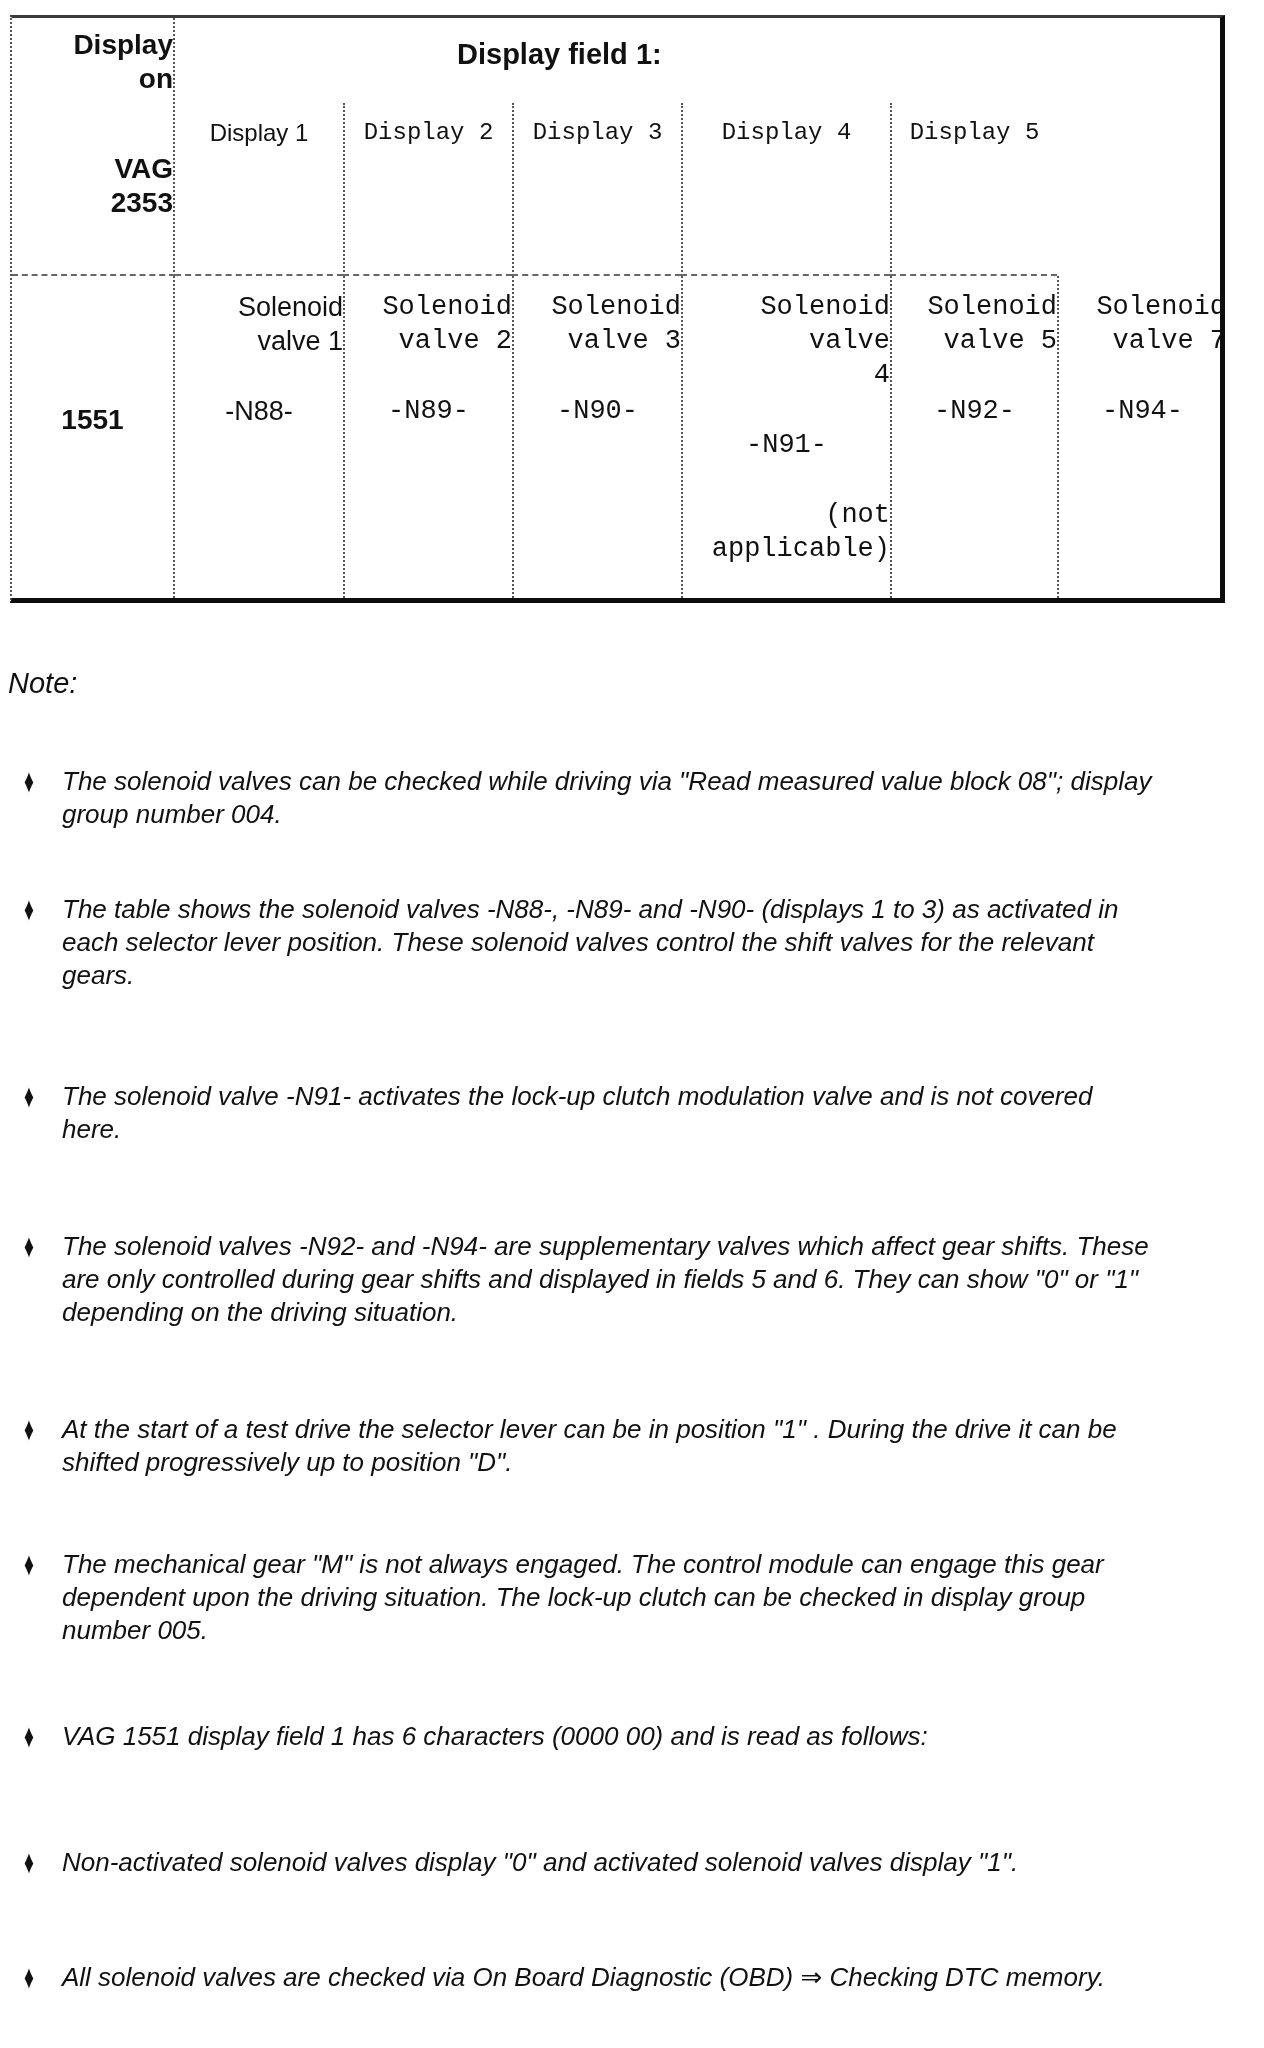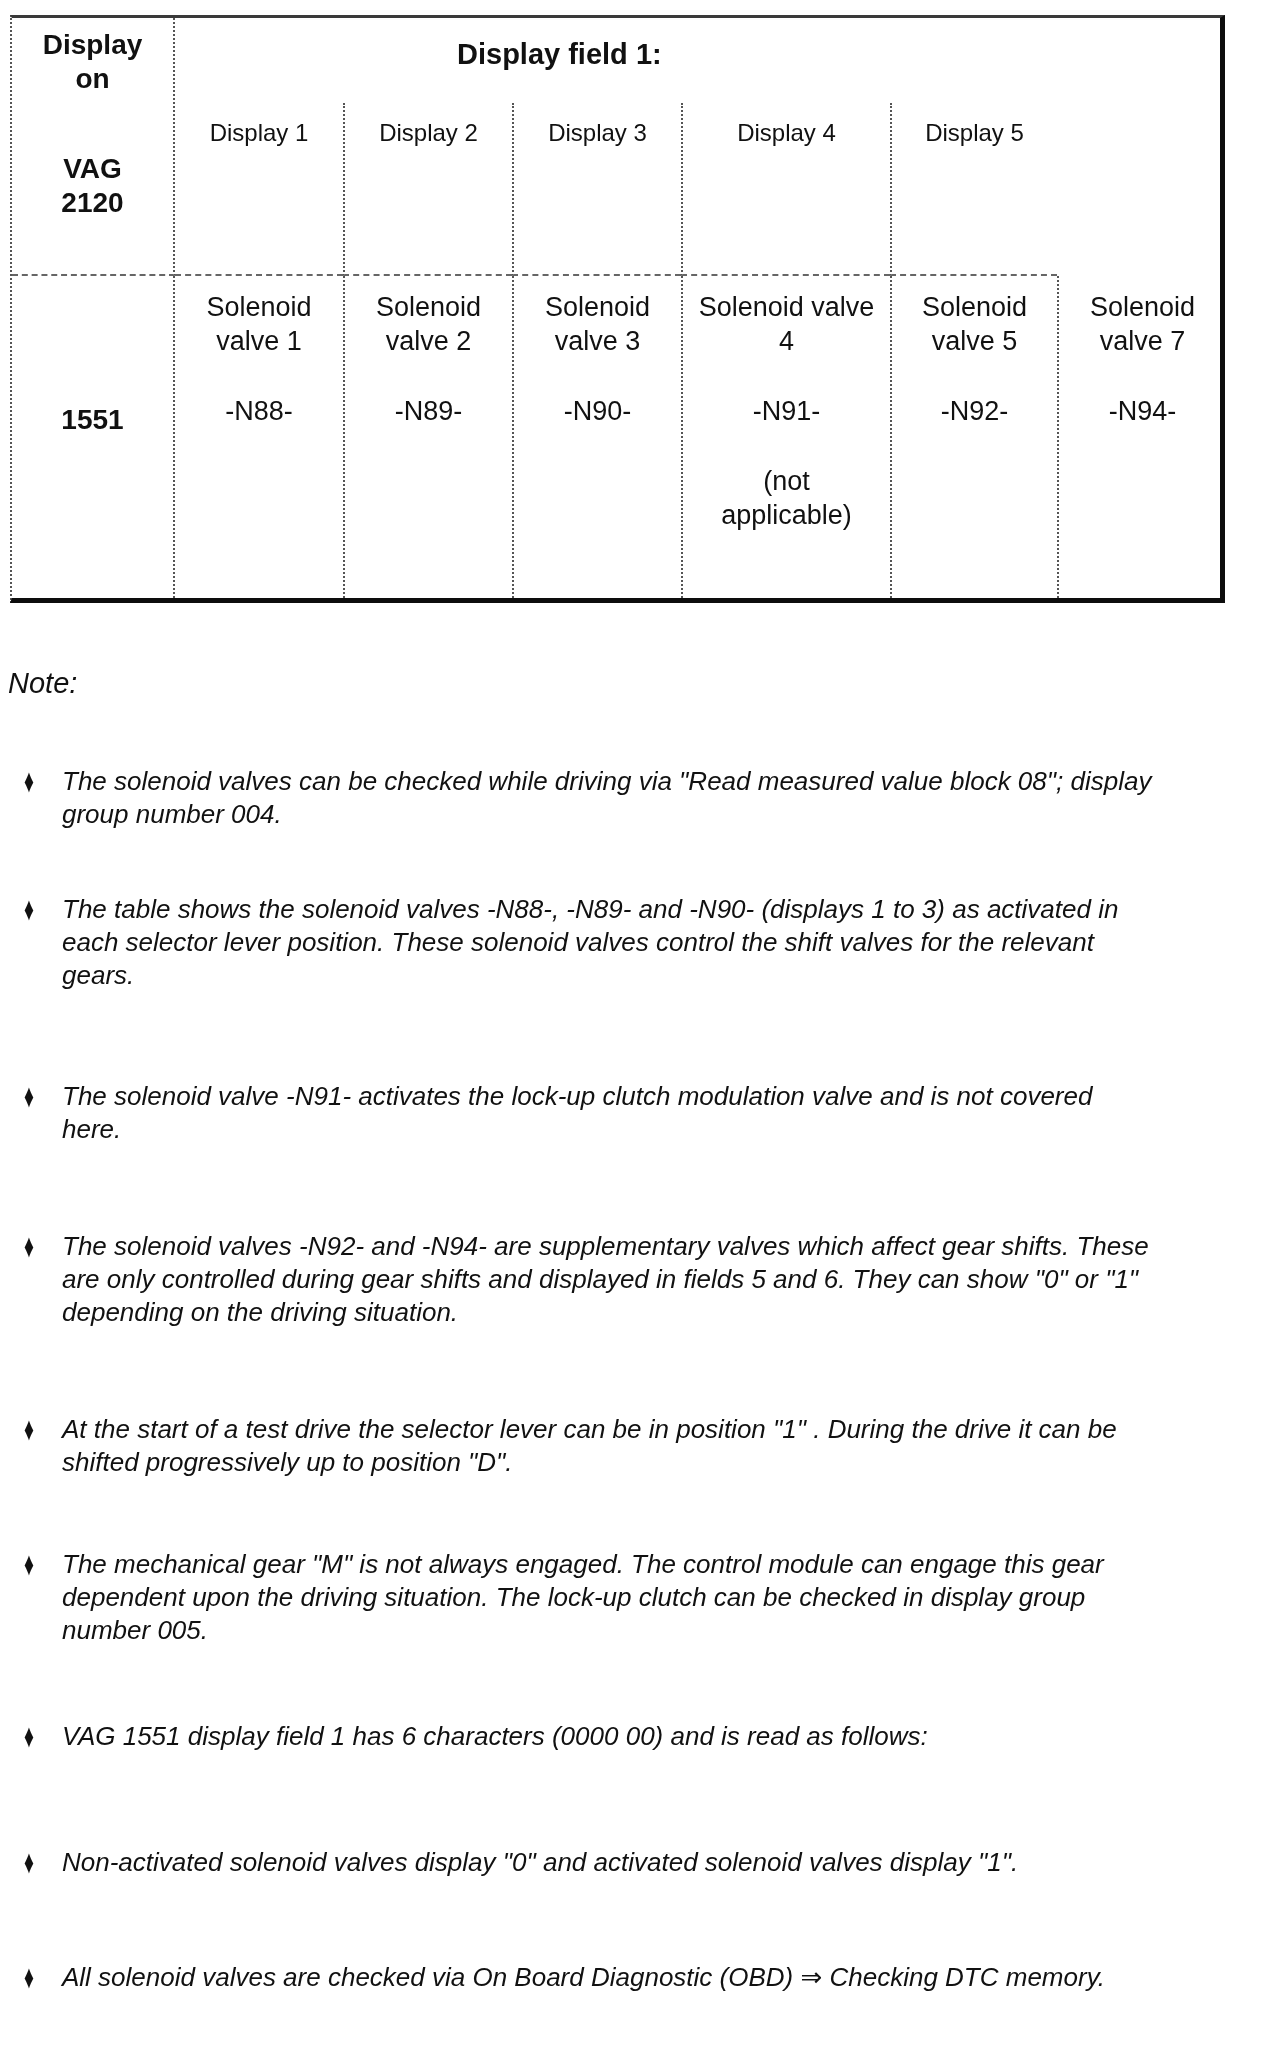--- a/index.html
+++ b/index.html
@@ -19,21 +19,21 @@
     grid-template-columns:163px 168px 169px 169px 209px 167px 169px;
     grid-template-rows:85px 173px 322px;
     border-top:3px solid #3a3a3a;
     border-left:2px dotted #555;
     border-right:5px solid #0d0d0d;
     border-bottom:5px solid #0d0d0d;
     box-sizing:border-box;
     font-size:27px;
   }
   .vag-table .cell{box-sizing:border-box;}
-  .pre{white-space:pre-line;}
+  .pre{white-space:pre-line;text-align:right;}
   .cell-corner{
     grid-column:1;grid-row:1/3;
     border-right:2px dotted #555;
     border-bottom:2px dashed #666;
     text-align:center;font-weight:bold;font-size:28px;line-height:34px;
     padding-top:10px;
   }
   .corner-vag{margin-top:56px;}
   .cell-fieldheader{
     grid-column:2/8;grid-row:1;
@@ -44,21 +44,21 @@
     grid-row:2;
     border-bottom:2px dashed #666;
     text-align:center;font-size:24px;
     padding-top:16px;
   }
   .cell-body{
     grid-row:3;
     text-align:center;line-height:34px;
     padding-top:14px;
   }
-  .colborder{border-left:2px dotted #555;}
+  .colborder{border-left:2px dotted #555;font-family:Liberation Mono, monospace;}
   .cell-rowlabel{
     grid-column:1;grid-row:3;
     border-right:2px dotted #555;
     text-align:center;font-weight:bold;font-size:28px;
     padding-top:128px;
   }
   .valve-code{margin-top:36px;}
   .valve-note{margin-top:36px;}
   
   .note-heading{
@@ -95,21 +95,21 @@
 </style>
 </head>
 <body>
 
 <div class="vag-table">
 
   <div class="cell cell-corner">
     <div class="pre">Display
 on</div>
     <div class="pre corner-vag">VAG
-2120</div>
+2353</div>
   </div>
 
   <div class="cell cell-fieldheader">Display field 1:</div>
 
   <div class="cell cell-label" style="grid-column:2">Display 1</div>
   <div class="cell cell-label colborder" style="grid-column:3">Display 2</div>
   <div class="cell cell-label colborder" style="grid-column:4">Display 3</div>
   <div class="cell cell-label colborder" style="grid-column:5">Display 4</div>
   <div class="cell cell-label colborder" style="grid-column:6">Display 5</div>
 

